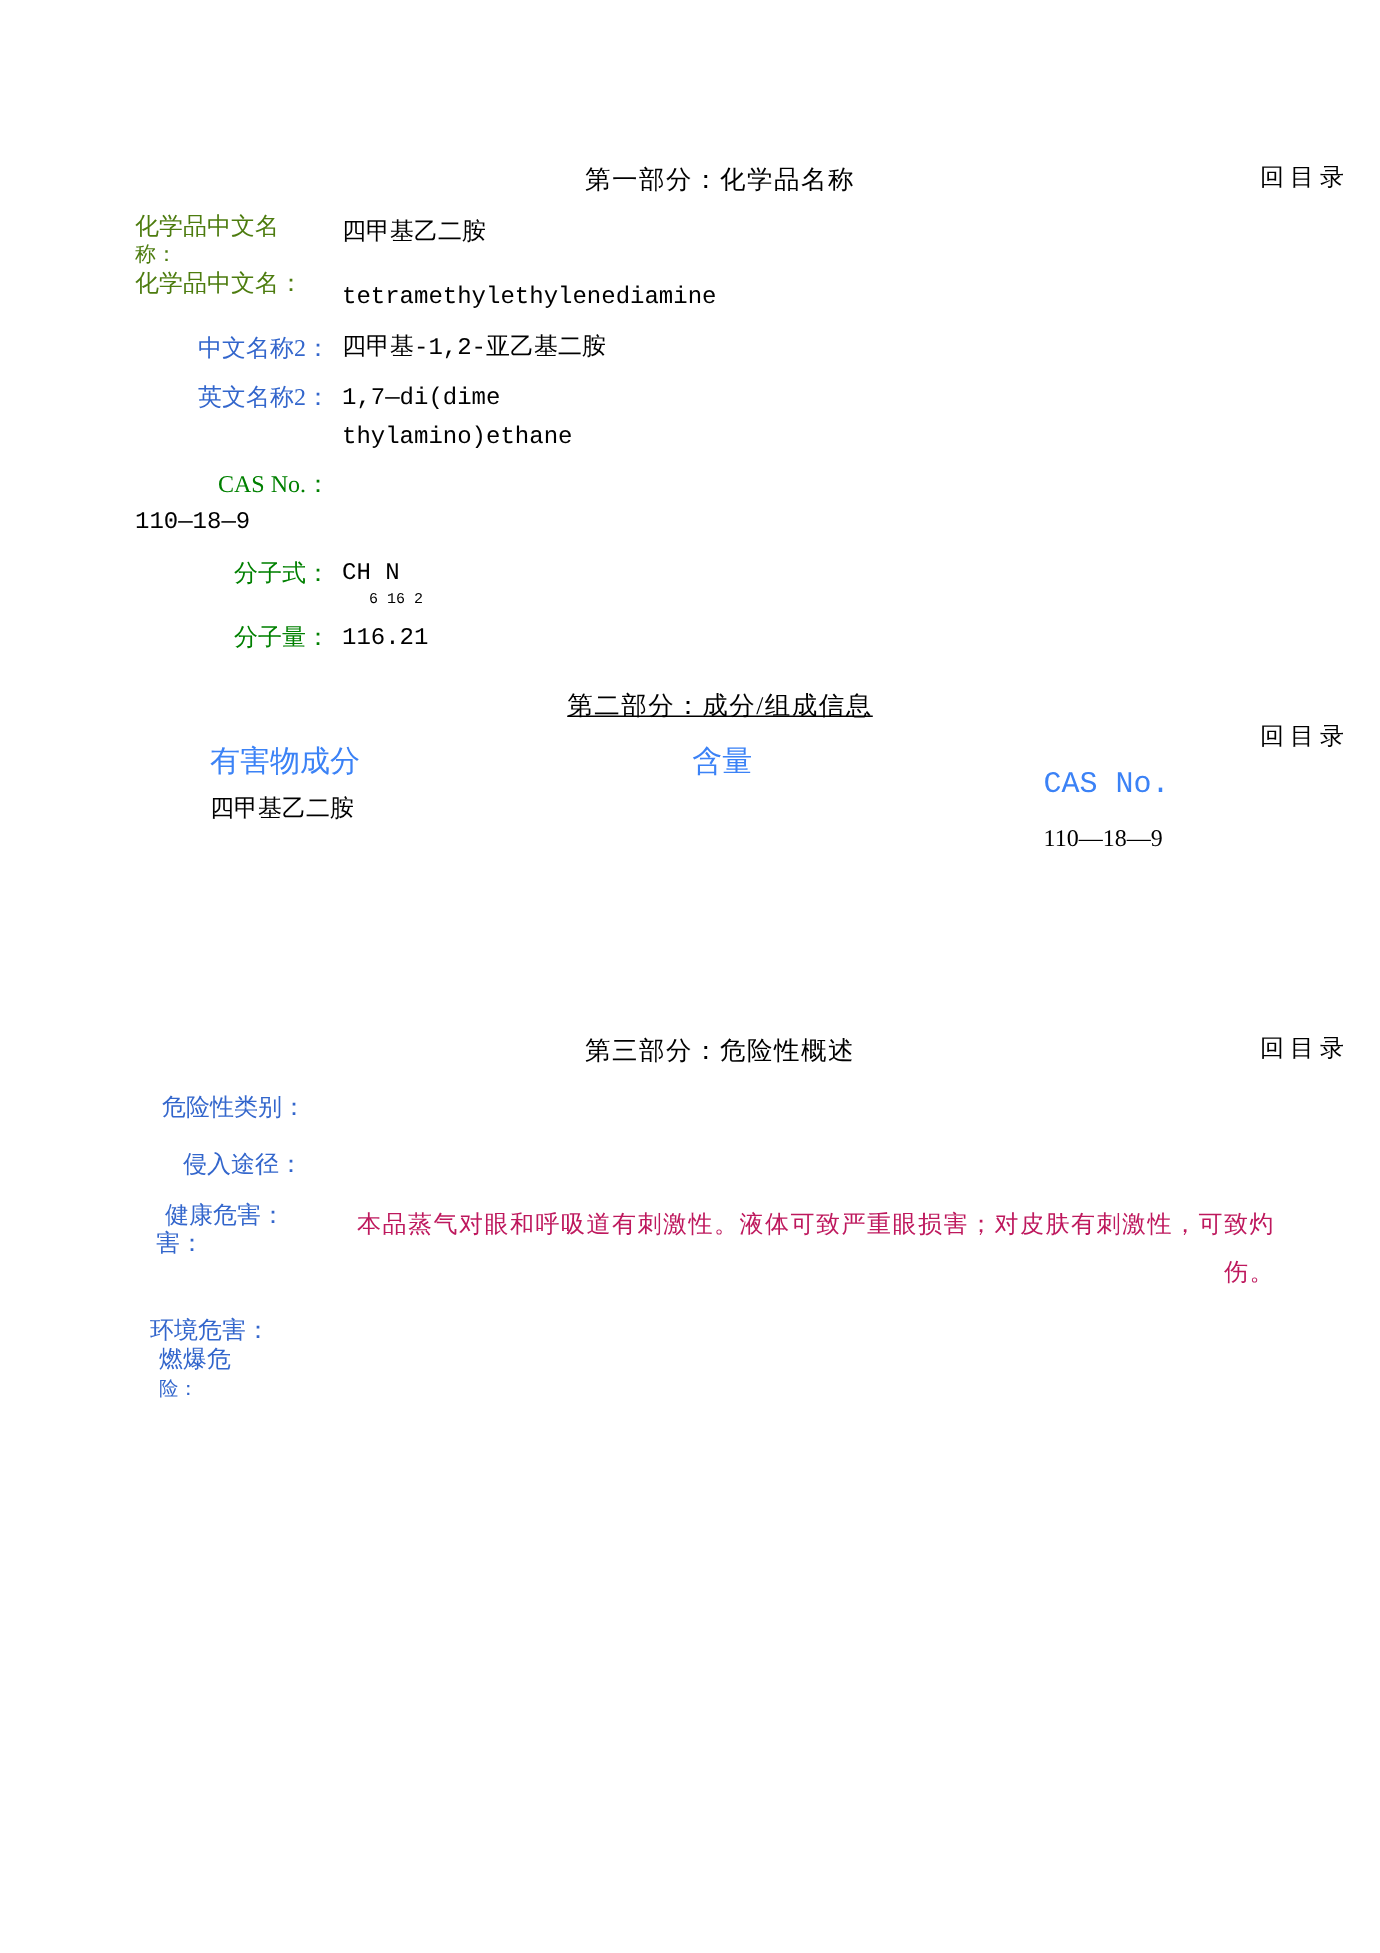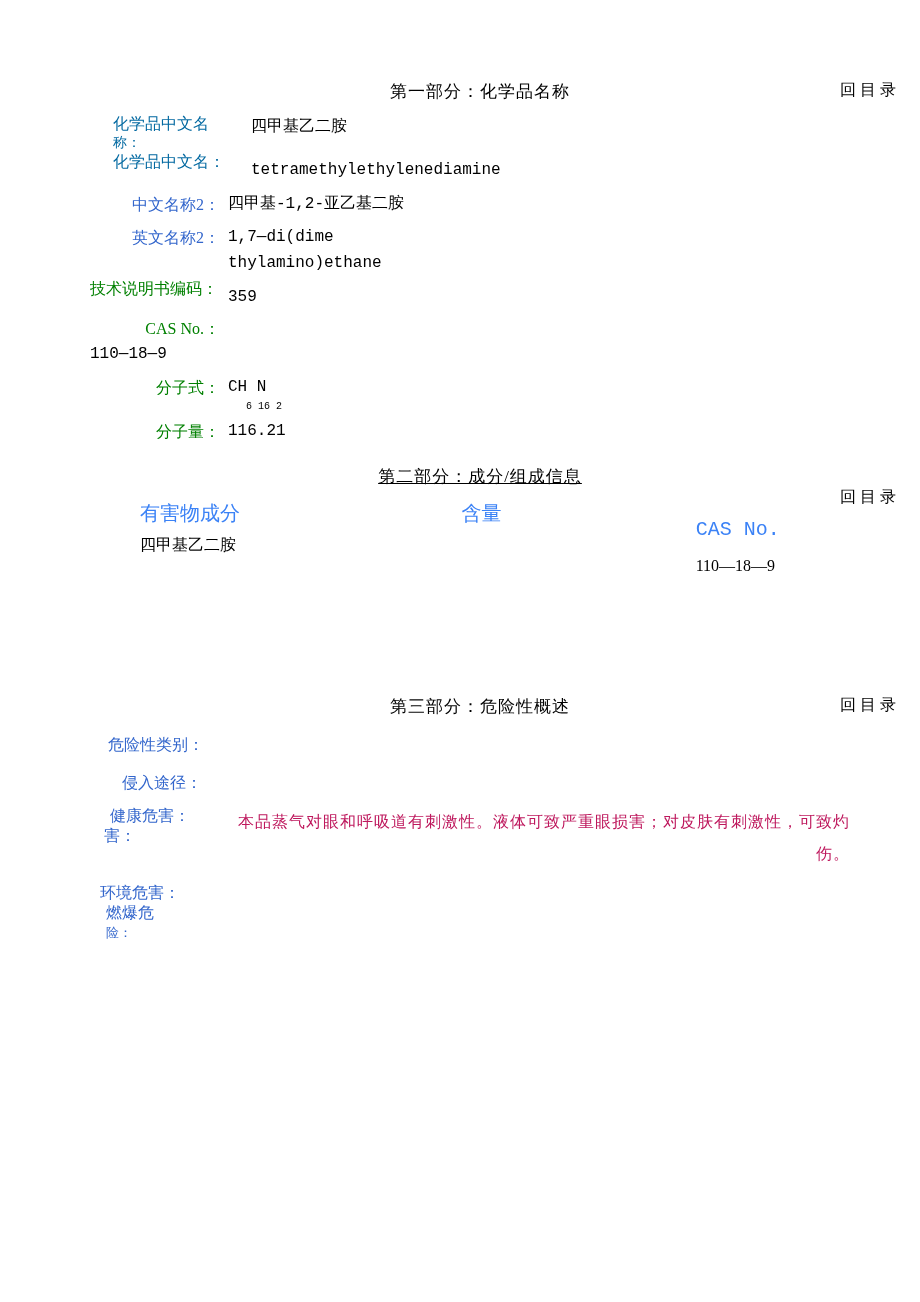--- a/index.html
+++ b/index.html
@@ -5,21 +5,21 @@
   body {
     margin: 0;
     padding: 0;
     font-family: "SimSun", "宋体", serif;
     font-size: 16px;
     background: #fff;
     color: #000;
     width: 920px;
   }
   .page {
-    padding: 80px 50px 40px 90px;
+    padding: 108px 50px 40px 90px;
     position: relative;
   }
   .section-header-row {
     position: relative;
     margin-top: 80px;
     margin-bottom: 12px;
   }
   .section-header-row.first {
     margin-top: 0;
   }
@@ -63,28 +63,27 @@
     text-align: right;
   }
   .value {
     color: #000;
     font-size: 16px;
     font-family: "Courier New", "SimSun", monospace;
     max-width: 300px;
     line-height: 1.6;
   }
   .label-multi {
-    color: #0369a1;
+    color: #4d7c0f;
     width: 130px;
     text-align: left;
     padding-right: 8px;
     font-size: 16px;
     flex-shrink: 0;
     line-height: 1.1;
-    margin-left: 23px;
   }
   .formula-sub {
     font-size: 10px;
     display: block;
     margin-top: -2px;
     padding-left: 18px;
     font-family: "Courier New", monospace;
   }
   .section2-table {
     margin-top: 8px;
@@ -174,24 +173,20 @@
     <div class="field-row" style="margin-top:8px;">
       <div class="label">中文名称2：</div>
       <div class="value">四甲基-1,2-亚乙基二胺</div>
     </div>
 
     <div class="field-row" style="margin-top:8px;">
       <div class="label">英文名称2：</div>
       <div class="value" style="max-width:230px;">1,7—di(dime thylamino)ethane</div>
     </div>
 
-    <div class="field-row">
-      <div class="label label-green" style="width:130px;line-height:1.3;">技术说明书编码：</div>
-      <div class="value" style="padding-top:6px;">359</div>
-    </div>
 
     <div class="field-row" style="margin-top:6px;flex-direction:column;">
       <div class="label label-green right">CAS No.：</div>
       <div class="value">110—18—9</div>
     </div>
 
     <div class="field-row" style="margin-top:8px;">
       <div class="label label-green right">分子式：</div>
       <div class="value">
         <span>CH N</span>

